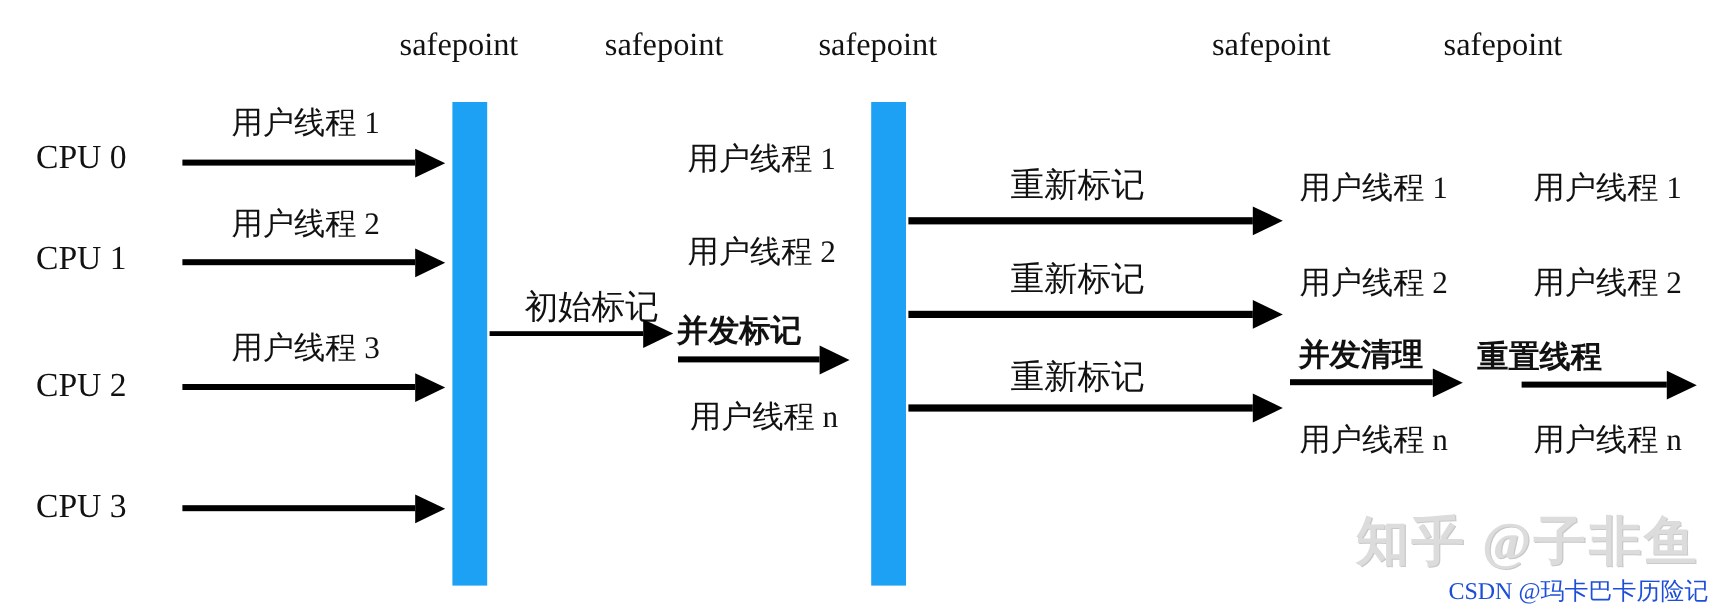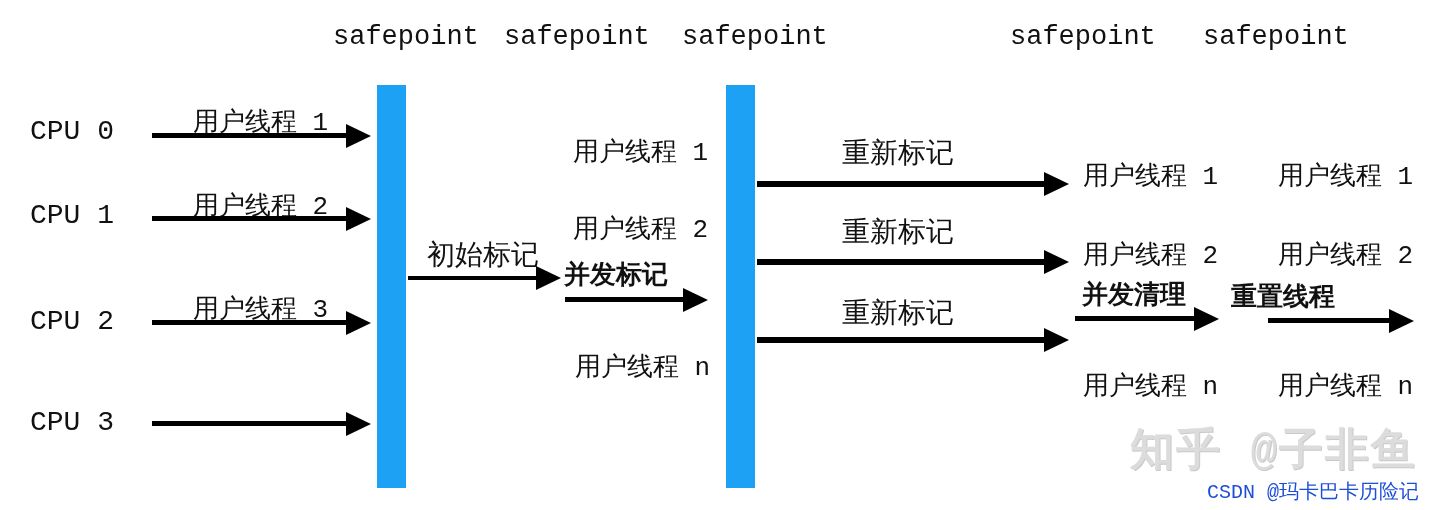--- a/index.html
+++ b/index.html
@@ -1,23 +1,23 @@
 <!DOCTYPE html>
 <html><head>
 <meta charset="utf-8">
 <style>
   html,body{margin:0;padding:0;background:#ffffff;}
   .canvas{
     position:relative;width:1436px;height:510px;background:#ffffff;overflow:hidden;
-    font-family:Liberation Mono, monospace;color:#111;
+    font-family:Liberation Serif, serif;color:#111;
   }
   .txt{position:absolute;white-space:nowrap;line-height:1;font-size:26px;color:#111;}
   .safepoint{font-size:27px;}
   .cpu{font-size:28px;}
-  .thread{font-size:26px;margin-top:20px;}
+  .thread{font-size:26px;}
   .phase{font-size:28px;}
   .phase-bold{font-size:26px;font-weight:700;}
   .bar{position:absolute;top:85px;width:29px;height:403px;background:#1ca1f5;}
   .arrow{position:absolute;background:#000;height:5px;}
   .arrow::after{
     content:"";position:absolute;right:-25px;top:50%;transform:translateY(-50%);
     width:0;height:0;border-left:25px solid #000;
     border-top:12px solid transparent;border-bottom:12px solid transparent;
   }
   .arrow.thin{height:4px;}
@@ -47,21 +47,21 @@
 
   <div class="txt thread" style="left:193px;top:90px">用户线程 1</div>
   <div class="txt thread" style="left:193px;top:174px">用户线程 2</div>
   <div class="txt thread" style="left:193px;top:277px">用户线程 3</div>
 
   <div class="arrow" style="left:152px;top:133px;width:194px"></div>
   <div class="arrow" style="left:152px;top:216px;width:194px"></div>
   <div class="arrow" style="left:152px;top:320px;width:194px"></div>
   <div class="arrow" style="left:152px;top:421px;width:194px"></div>
 
-  <div class="txt phase" style="left:427px;top:243px">初始标记</div>
+  <div class="txt phase" style="left:437px;top:243px">初始标记</div>
   <div class="arrow thin" style="left:408px;top:276px;width:128px"></div>
 
   <div class="txt phase-bold" style="left:564px;top:263px">并发标记</div>
   <div class="arrow" style="left:565px;top:297px;width:118px"></div>
 
   <div class="txt thread" style="left:573px;top:120px">用户线程 1</div>
   <div class="txt thread" style="left:573px;top:197px">用户线程 2</div>
   <div class="txt thread" style="left:575px;top:335px">用户线程 n</div>
 
   <div class="txt phase" style="left:842px;top:141px">重新标记</div>

